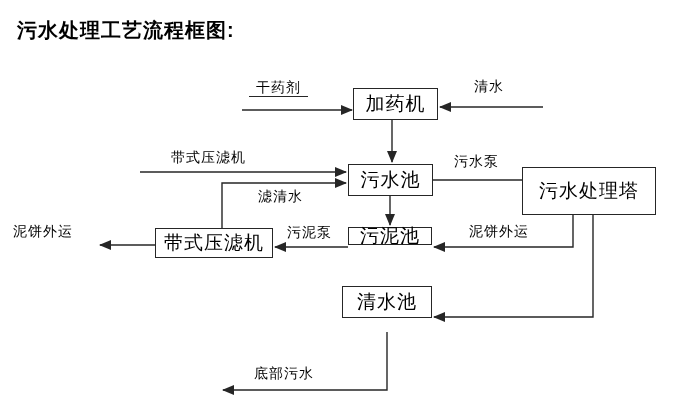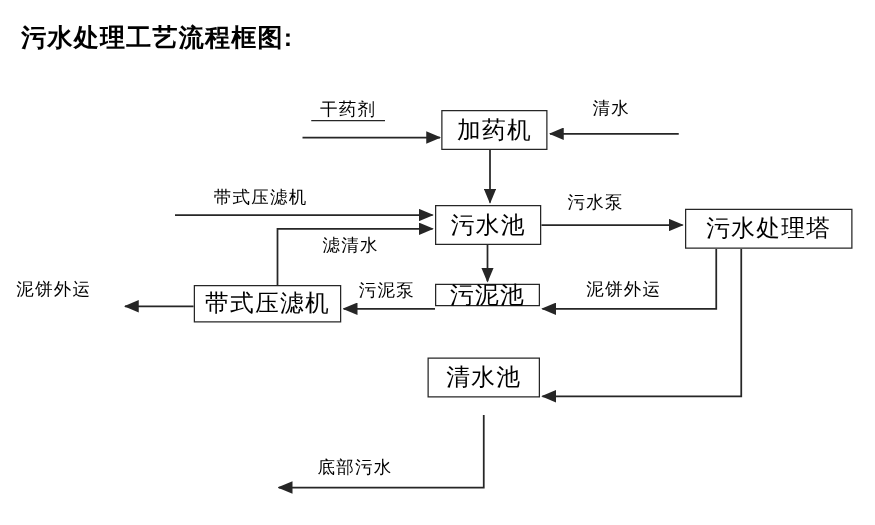--- a/index.html
+++ b/index.html
@@ -88,21 +88,21 @@
   </svg>
 
   <div class="node" style="left:348px;top:164px;width:85px;height:32px">
     <span>污水池</span>
   </div>
 
   <div class="node" style="left:353px;top:88px;width:85px;height:32px">
     <span>加药机</span>
   </div>
 
-  <div class="node" style="left:548px;top:167px;width:134px;height:32px">
+  <div class="node" style="left:522px;top:167px;width:134px;height:48px">
     <span>污水处理塔</span>
   </div>
 
   <div class="node" style="left:348px;top:227px;width:84px;height:18px">
     <span>污泥池</span>
   </div>
 
   <div class="node" style="left:155px;top:228px;width:118px;height:30px">
     <span>带式压滤机</span>
   </div>

